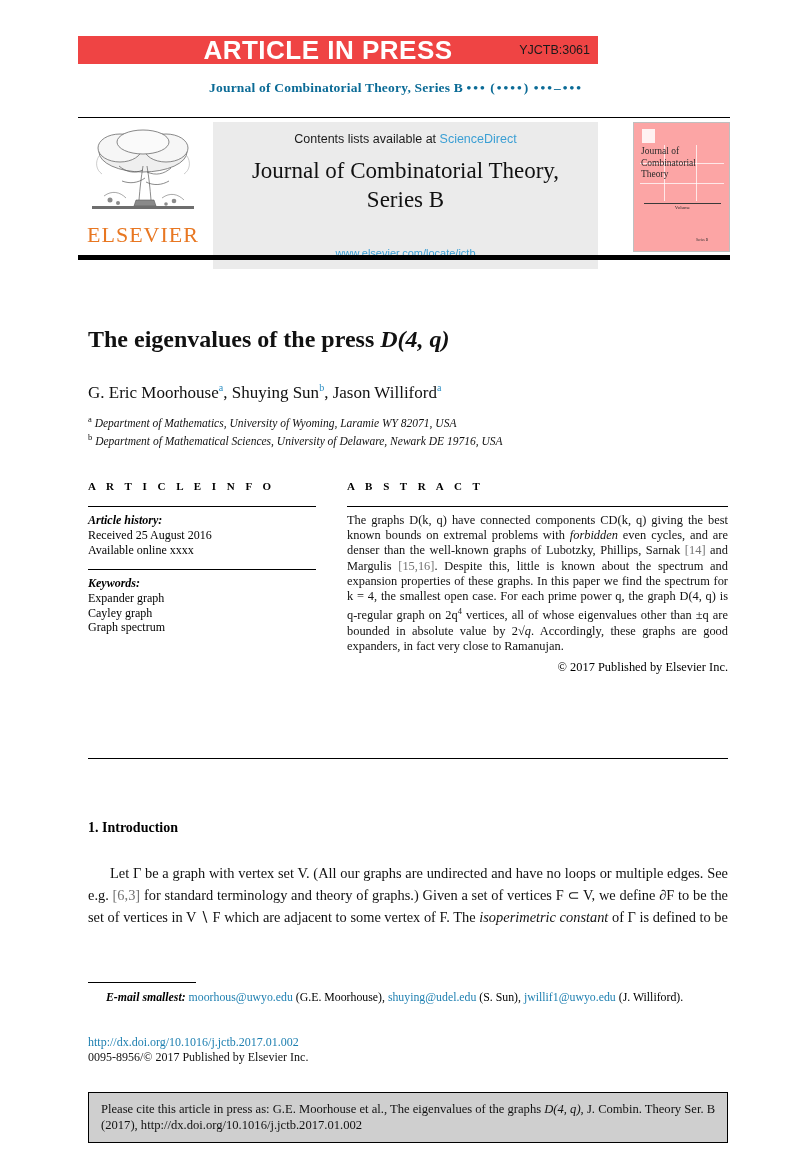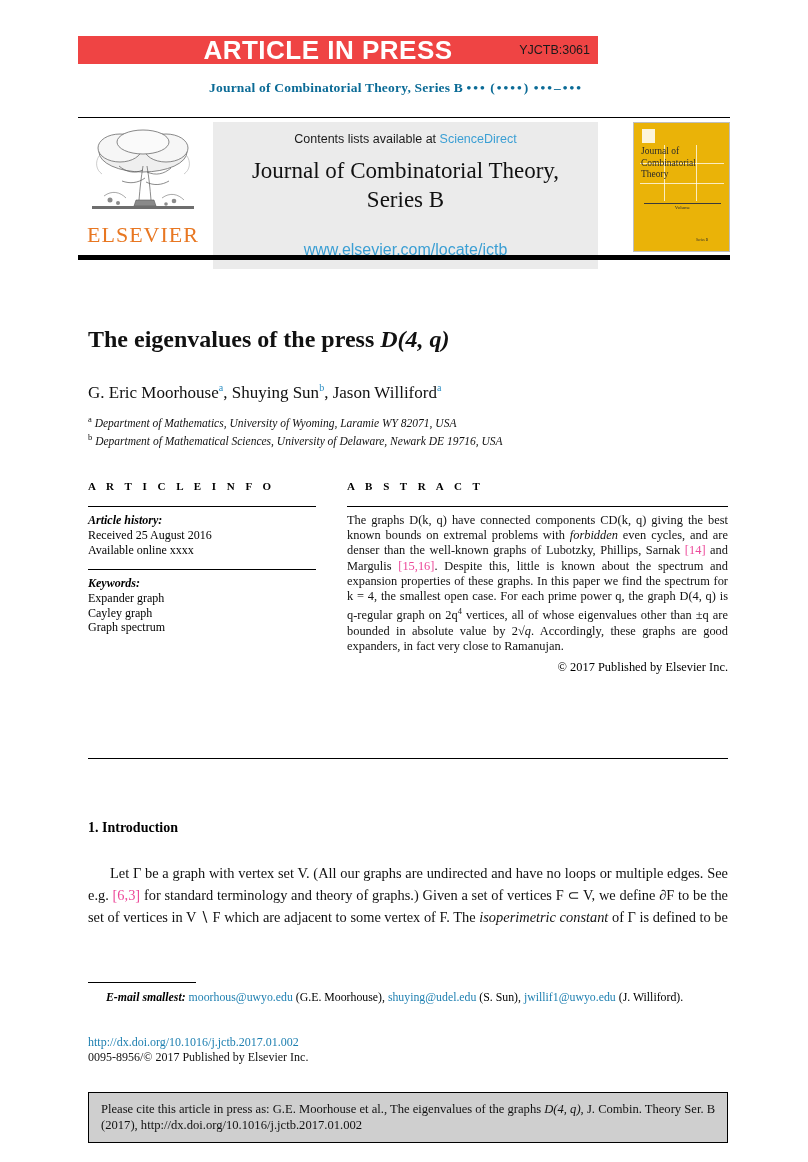--- a/index.html
+++ b/index.html
@@ -128,28 +128,28 @@
     font-size: 23px;
     line-height: 29px;
     color: #111;
   }
   .journal-url {
     position: absolute;
     left: 0; bottom: 10px;
     width: 385px;
     text-align: center;
     font-family: "Liberation Sans", sans-serif;
-    font-size: 16px;
+    font-size: 11px;
     color: #3b9fd4;
   }
   .cover-thumb {
     position: absolute;
     right: 0; top: 0;
     width: 97px; height: 130px;
-    background: #eab308;
+    background: #fca5a5;
     border: 1px solid #bfbfbf;
     box-sizing: border-box;
     overflow: hidden;
   }
   .cover-mark {
     position: absolute;
     left: 8px; top: 6px;
     width: 13px; height: 14px;
     background: #ffffff;
     opacity: 0.85;
@@ -284,21 +284,21 @@
     font-size: 12px;
     line-height: 14.5px;
   }
   .abstract-body {
     font-family: "Liberation Serif", serif;
     font-size: 12.4px;
     line-height: 15.2px;
     text-align: justify;
     color: #111;
   }
-  .ref { color: #ec4899; }
+  .ref { color: #737373; }
   .copyright {
     margin-top: 6px;
     text-align: right;
     font-family: "Liberation Serif", serif;
     font-size: 12.4px;
   }
 
   
   .body-rule {
     position: absolute;

